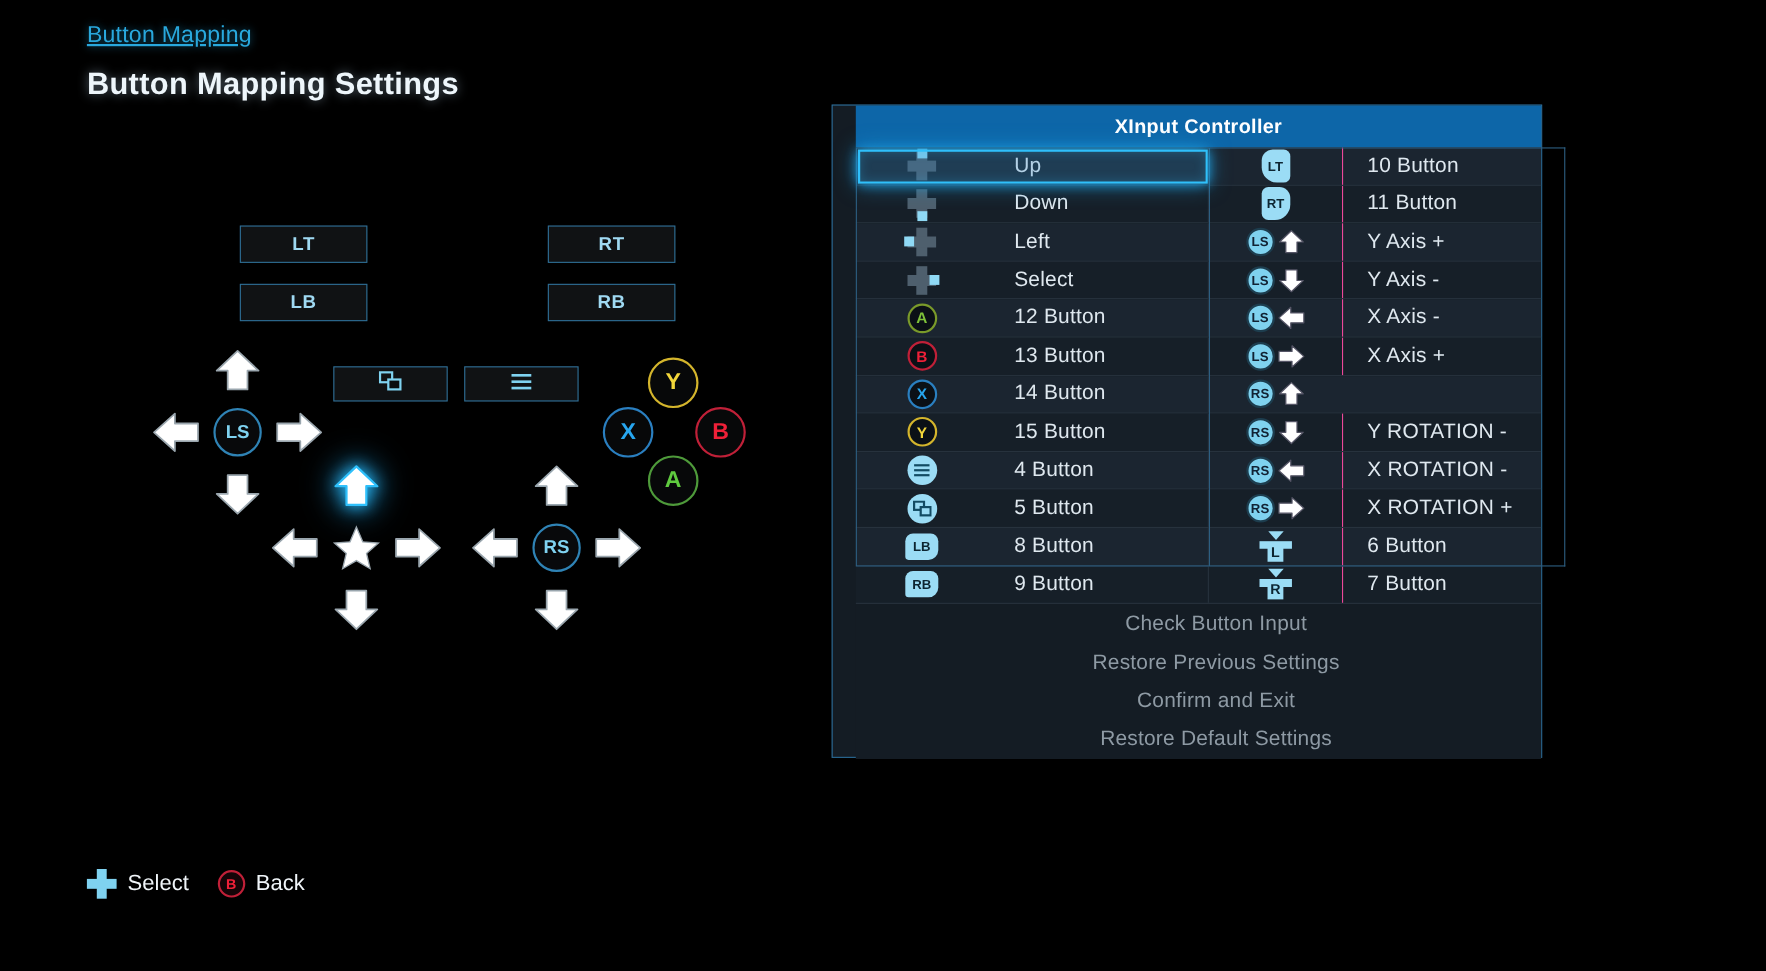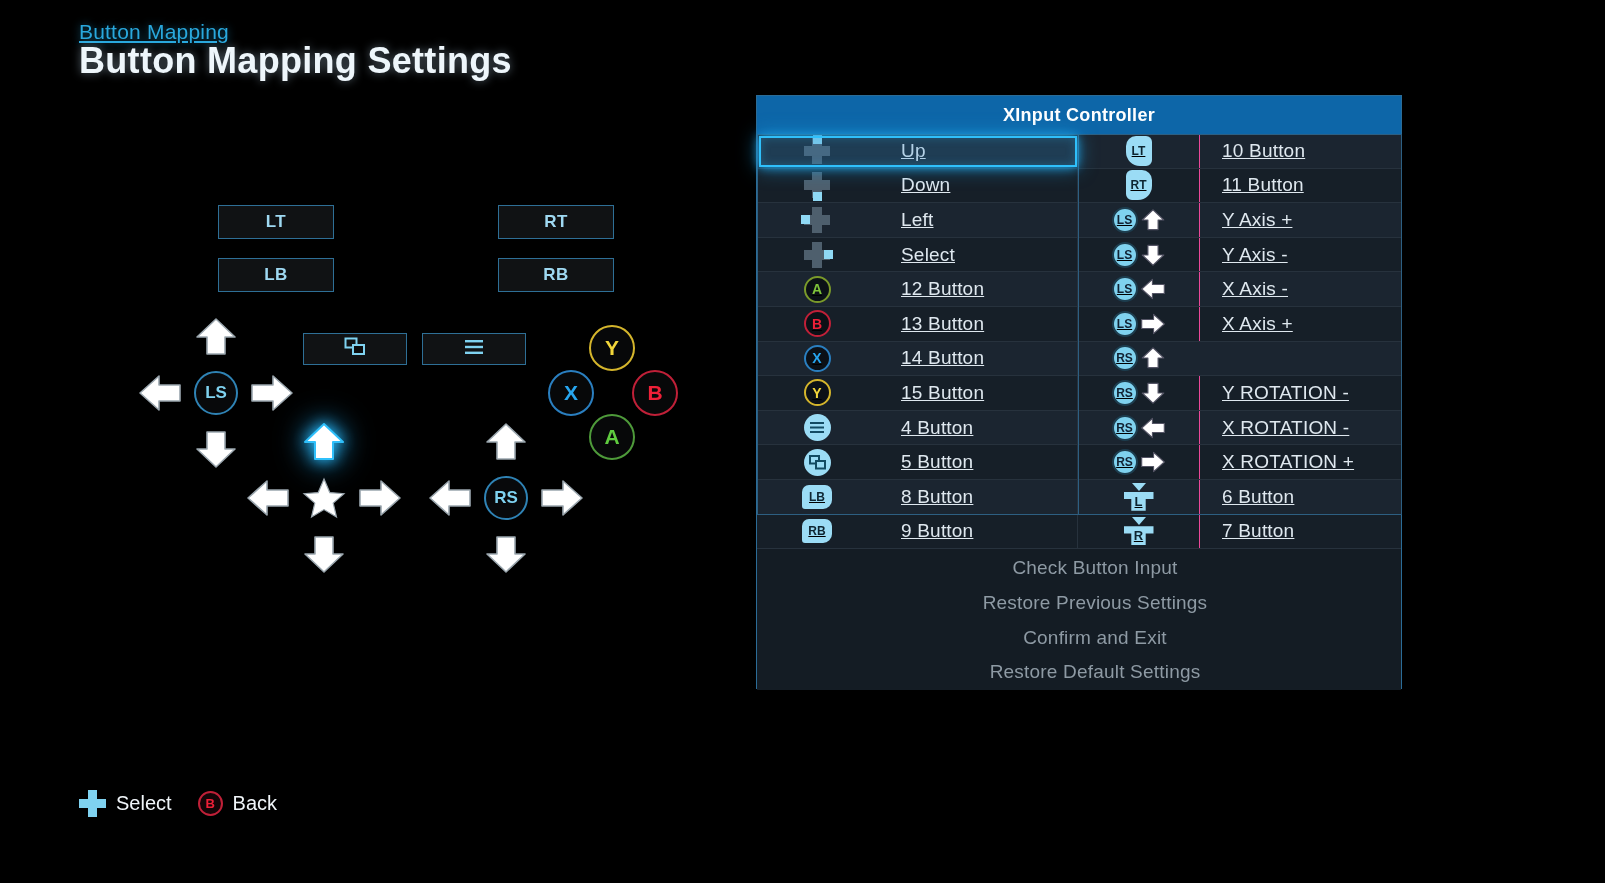--- a/index.html
+++ b/index.html
@@ -12,22 +12,22 @@
   #root { position: relative; width: 1605px; height: 883px; background:#000; }
 
   
   .hdr-sub {
     position:absolute; left:79px; top:20px;
     font-size:21px; color:#29a8dd; letter-spacing:.2px;
     text-shadow:0 0 8px rgba(41,168,221,.55);
     text-decoration:underline;
   }
   .hdr-title {
-    position:absolute; left:79px; top:40px;
-    font-size:36px; color:#eef6fb; font-weight:600; letter-spacing:.3px;
+    position:absolute; left:79px; top:60px;
+    font-size:28px; color:#eef6fb; font-weight:600; letter-spacing:.3px;
     text-shadow:0 0 10px rgba(200,230,255,.45);
   }
 
   
   .pad { position:absolute; left:0; top:0; width:740px; height:620px; }
 
   .shoulder {
     position:absolute; width:116px; height:34px;
     border:1px solid #2e6f96; background:#101214;
     display:flex; align-items:center; justify-content:center;
@@ -75,33 +75,33 @@
     display:flex; align-items:center; justify-content:center;
     font-size:21px; font-weight:700; }
   .f-y { left:589px; top:325px; border-color:#d4b52c; color:#f2d63a; }
   .f-x { left:548px; top:370px; border-color:#2a7fc0; color:#27a6ef; }
   .f-b { left:632px; top:370px; border-color:#c02038; color:#ef2038; }
   .f-a { left:589px; top:414px; border-color:#4e9a3a; color:#5fcb3f; }
 
   
   .panel {
     position:absolute; left:756px; top:95px; width:646px; height:594px;
-    border:1px solid #2b6c97; background:#141c24;
+    border:1px solid #2b6c97; background:#141c24;padding-left:21px;
   }
   .panel-title {
     height:38px; background:#0d66a8;
     display:flex; align-items:center; justify-content:center;
     color:#fff; font-size:18px; font-weight:700; letter-spacing:.3px;
   }
   .grid { position:relative; }
   .row {
     display:flex; height:34.6px; align-items:stretch;
     border-bottom:1px solid #27323d;
   }
-  .cell { display:flex; align-items:center; position:relative;text-decoration:underline; }
+  .cell { display:flex; align-items:center; position:relative; }
   .c-icon  { width:120px; justify-content:center; }
   .c-label { width:200px; padding-left:24px; color:#dfe8ef; font-size:19px; letter-spacing:.2px; }
   .c-icon2 { width:122px; justify-content:center; border-left:1px solid #27323d; }
   .c-label2{ flex:1; padding-left:22px; color:#dfe8ef; font-size:19px; letter-spacing:.2px;
              border-left:1px solid #ec4899; }
   .row.alt { background:#1b2530; }
   .row.plain { background:#161f28;justify-content:center; }
 
   .left-group-border {
     position:absolute; left:0; top:0; width:322px; height:381px;

